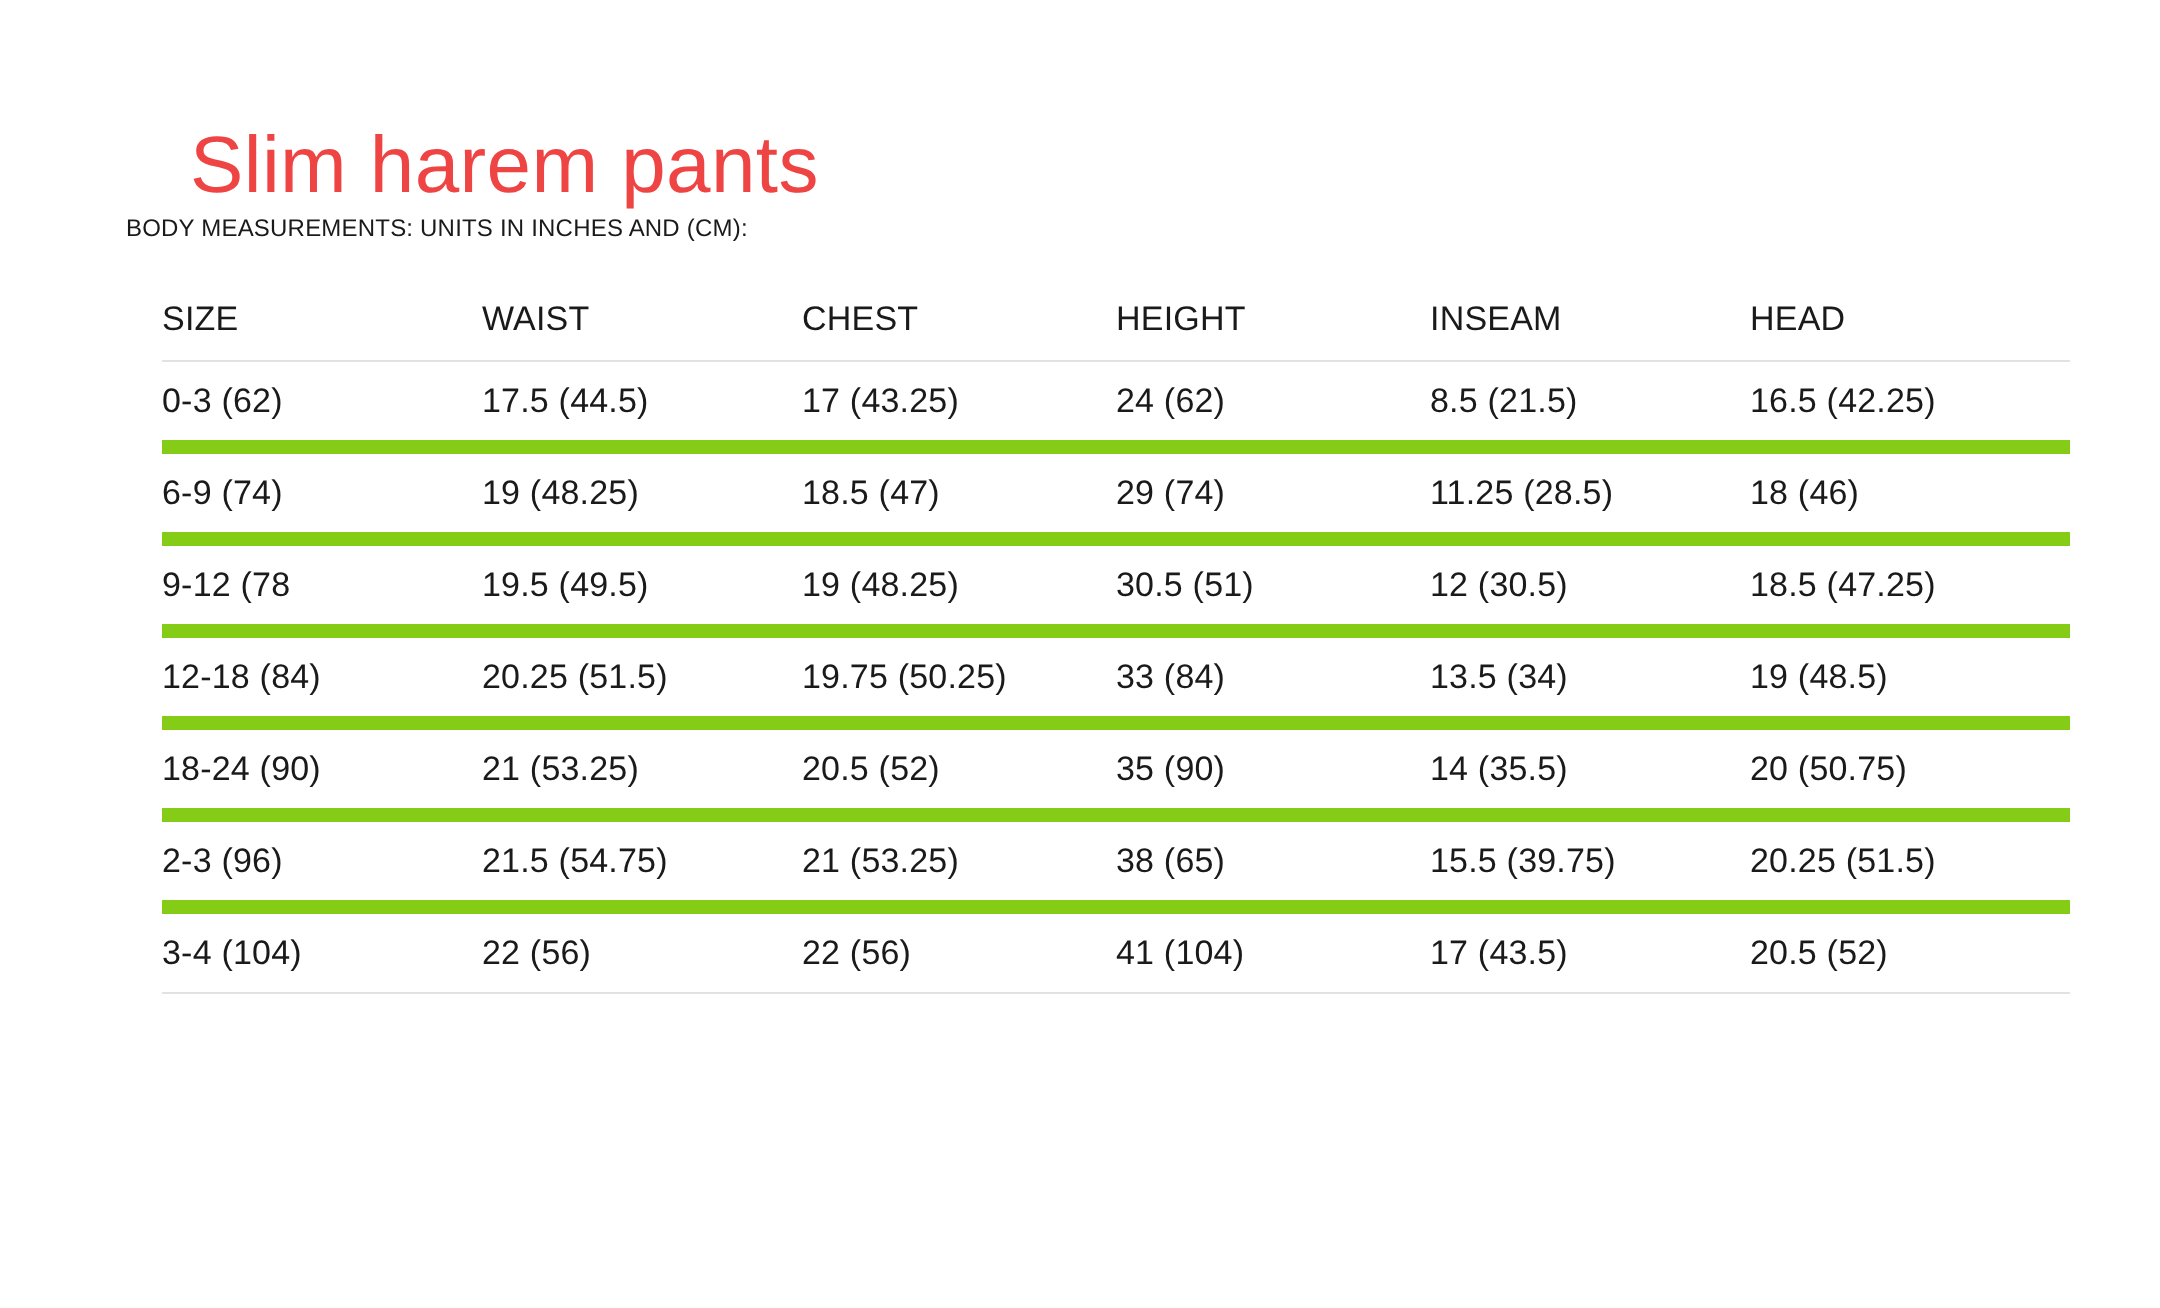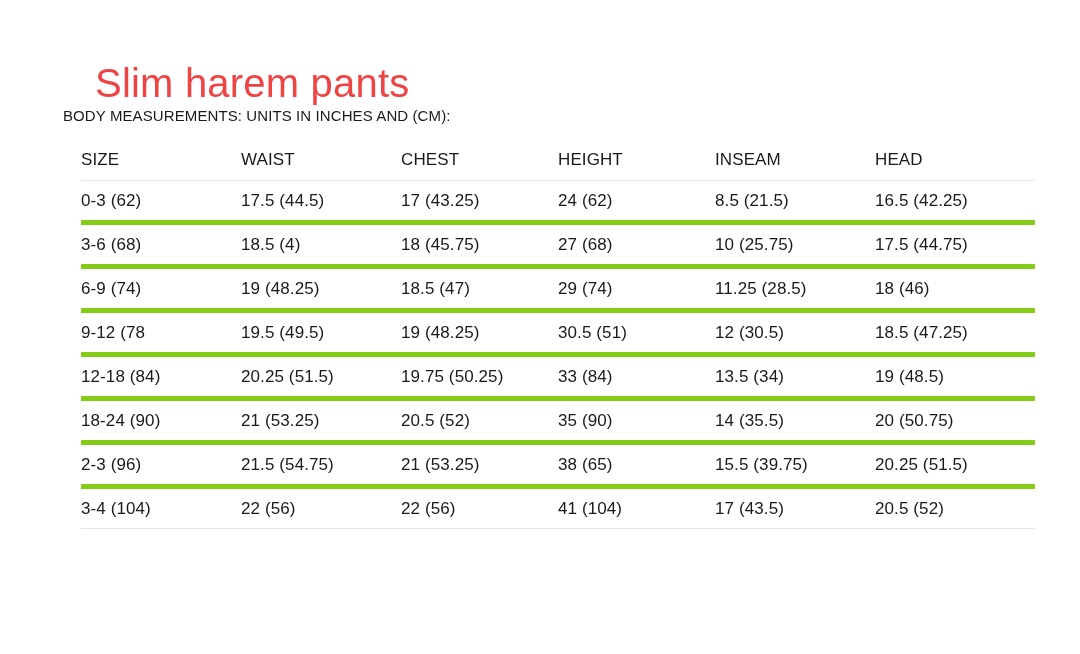--- a/index.html
+++ b/index.html
@@ -27,21 +27,21 @@
     font-size: 40px;
     font-weight: 400;
     letter-spacing: 0.2px;
     color: #ef4444;
     line-height: 1.2;
   }
   .subtitle {
     position: absolute;
     left: 63px;
     top: 107px;
-    font-size: 15px;
+    font-size: 12px;
     font-weight: 400;
     color: #1a1a1a;
     letter-spacing: 0.1px;
   }
   .table-wrap {
     position: absolute;
     left: 63px;
     top: 140px;
     width: 954px;
   }
@@ -62,21 +62,21 @@
     vertical-align: middle;
     white-space: nowrap;
     letter-spacing: 0.1px;
   }
   table.size-table thead th {
     border-bottom: 1px solid #e2e2e2;
     height: 40px;
     padding-bottom: 0;
   }
   table.size-table tbody tr td {
-    border-bottom: 5px solid #84cc16;
+    border-bottom: 7px solid #84cc16;
   }
   table.size-table tbody tr:last-child td {
     border-bottom: 1px solid #e2e2e2;
   }
   col.c0 { width: 160px; }
   col.c1 { width: 160px; }
   col.c2 { width: 157px; }
   col.c3 { width: 157px; }
   col.c4 { width: 160px; }
   col.c5 { width: 160px; }
@@ -111,28 +111,20 @@
         </tr>
       </thead>
       <tbody>
         <tr>
           <td>0-3 (62)</td>
           <td>17.5 (44.5)</td>
           <td>17 (43.25)</td>
           <td>24 (62)</td>
           <td>8.5 (21.5)</td>
           <td>16.5 (42.25)</td>
-        </tr>
-        <tr>
-          <td>3-6 (68)</td>
-          <td>18.5 (4)</td>
-          <td>18 (45.75)</td>
-          <td>27 (68)</td>
-          <td>10 (25.75)</td>
-          <td>17.5 (44.75)</td>
         </tr>
         <tr>
           <td>6-9 (74)</td>
           <td>19 (48.25)</td>
           <td>18.5 (47)</td>
           <td>29 (74)</td>
           <td>11.25 (28.5)</td>
           <td>18 (46)</td>
         </tr>
         <tr>

